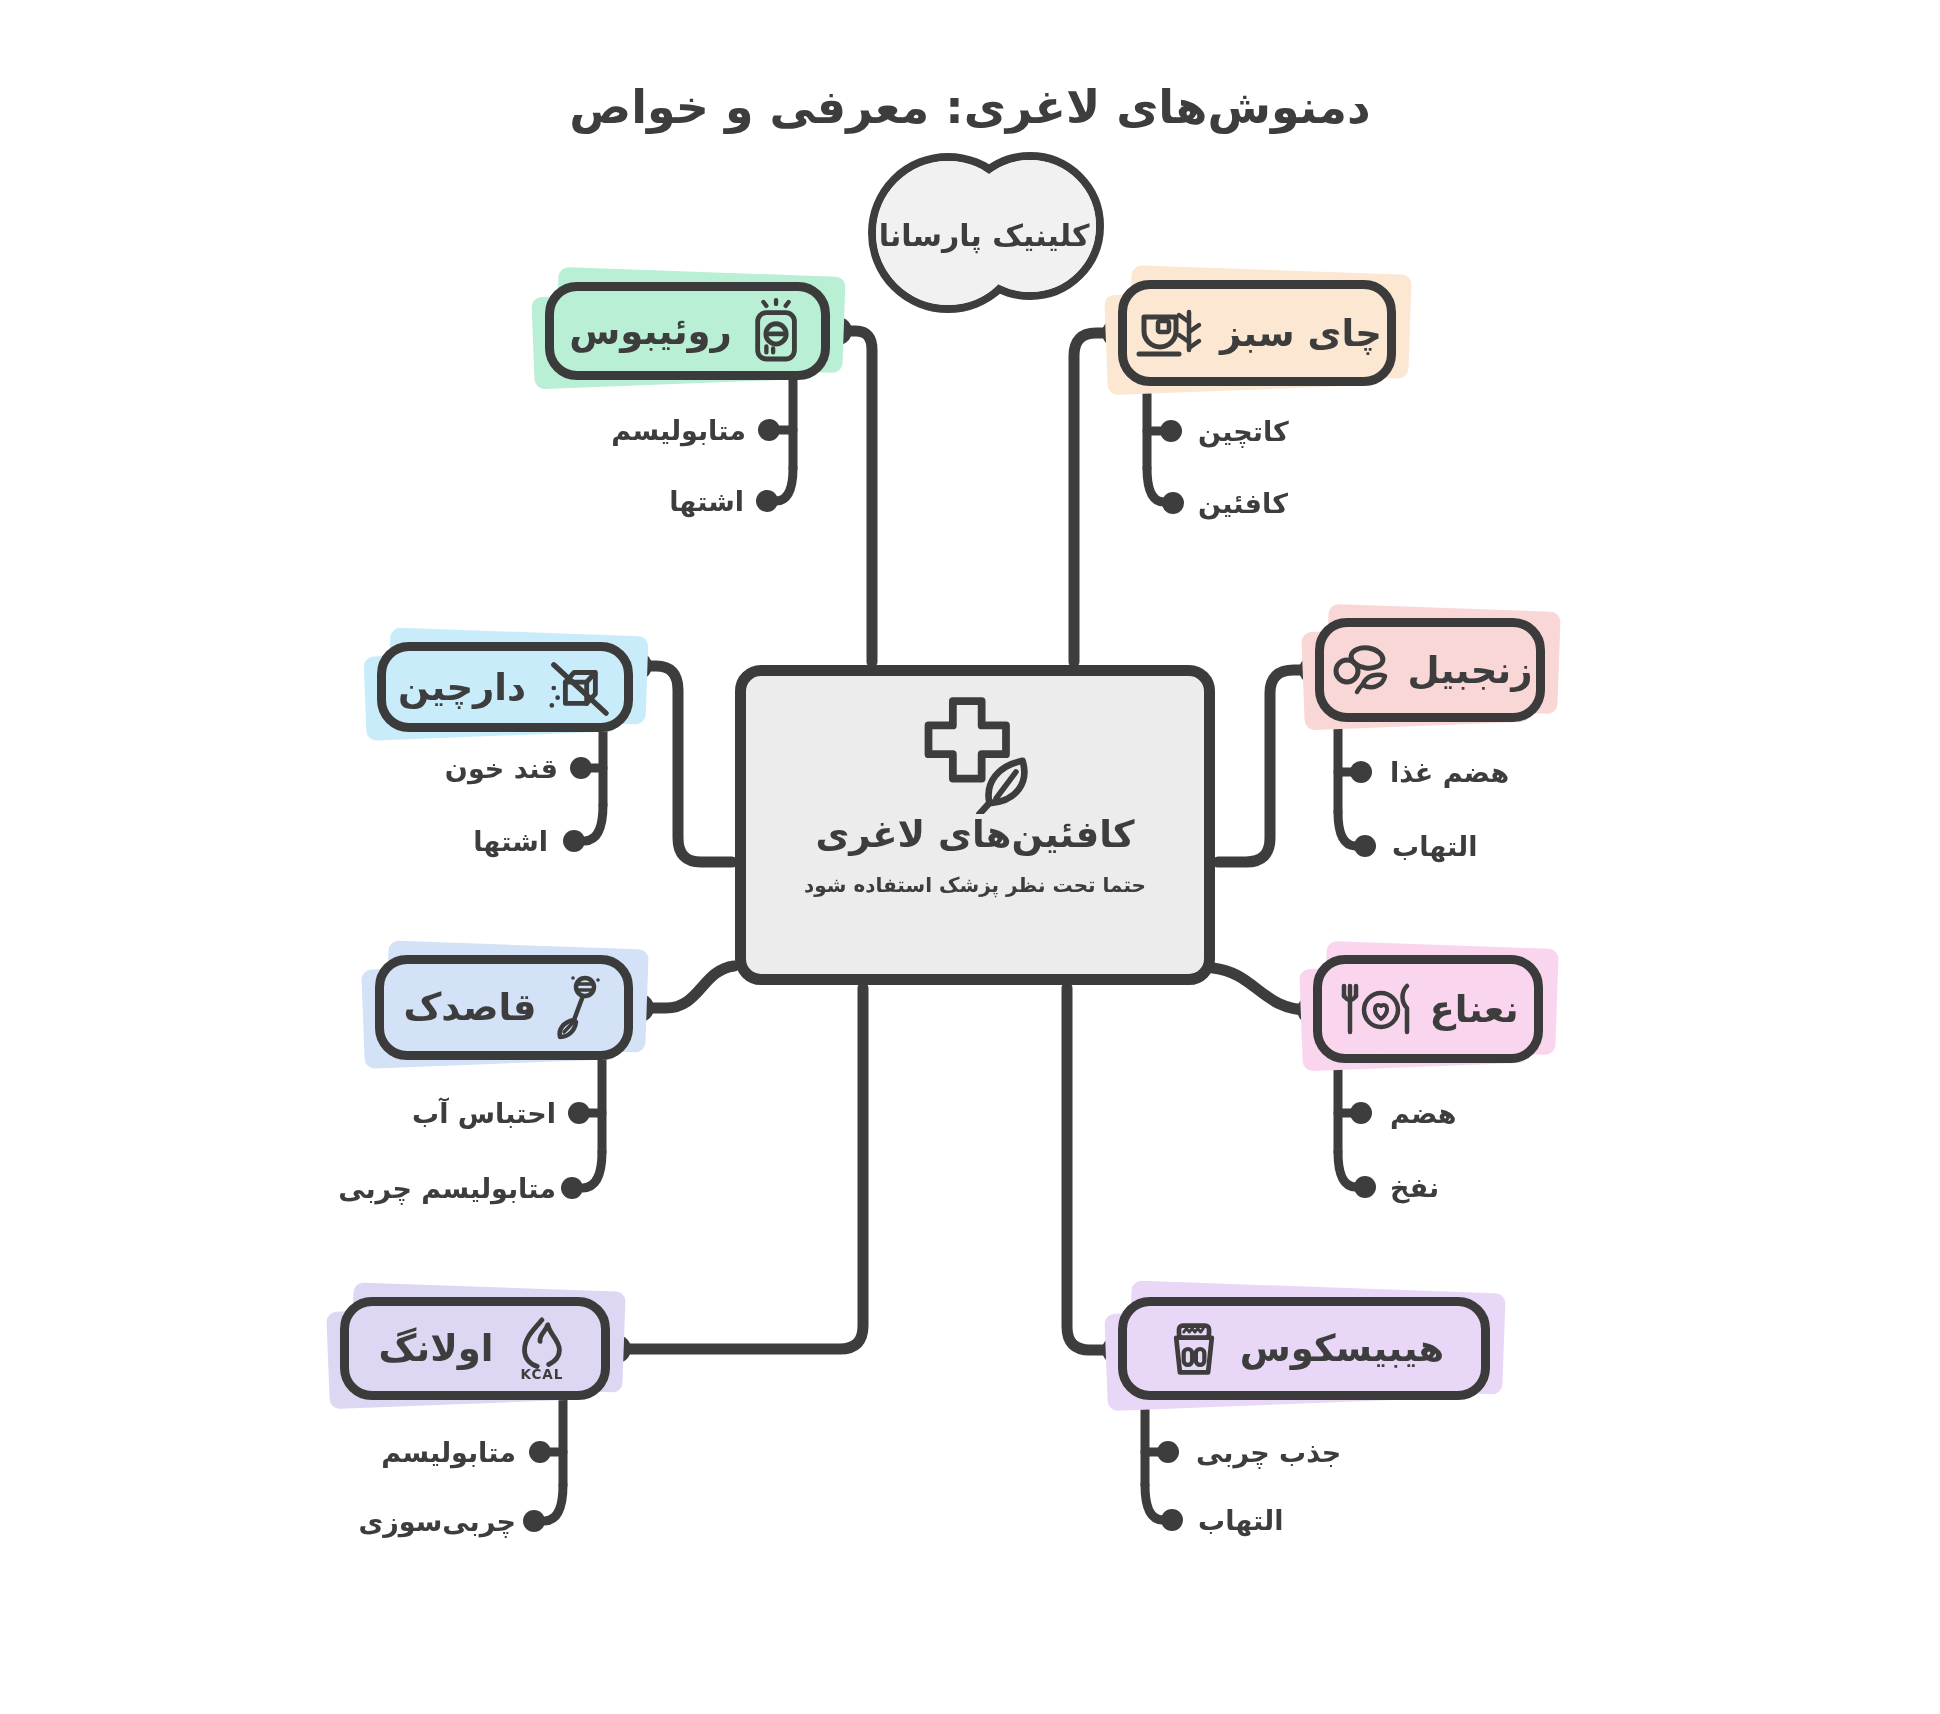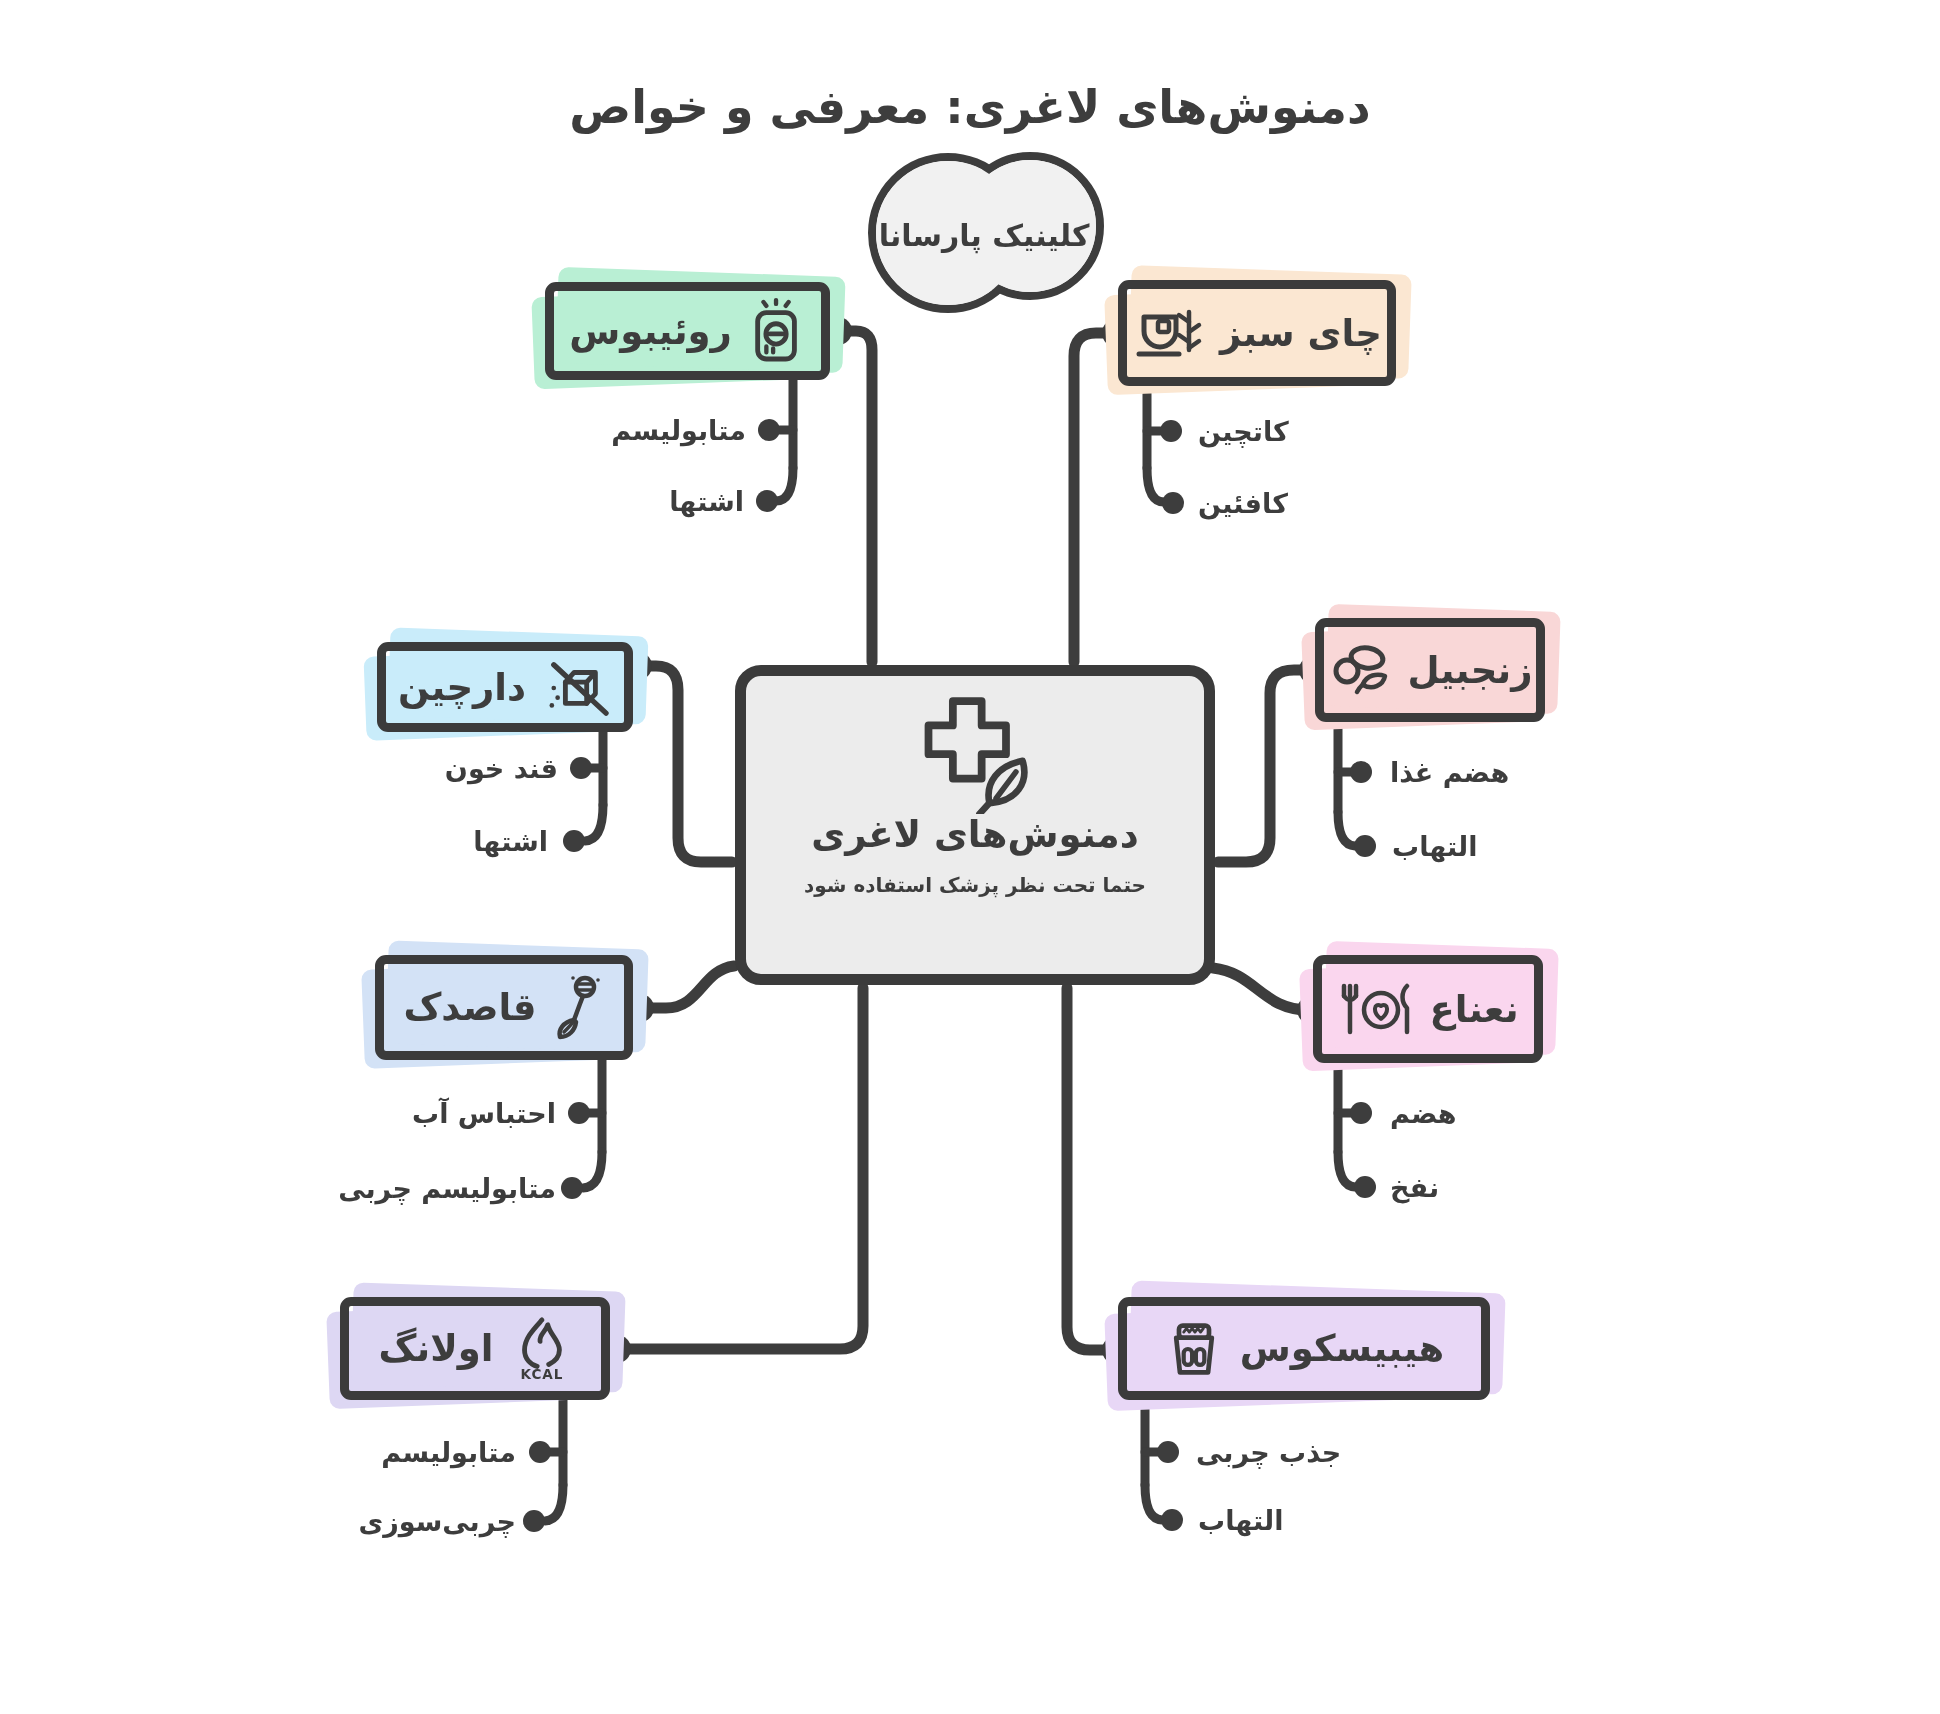--- a/index.html
+++ b/index.html
@@ -16,21 +16,21 @@
 
   .cloud{position:absolute;left:848px;top:138px;width:272px;height:180px;z-index:2;}
   .cloud svg{position:absolute;left:0;top:0;}
   .cloud-label{position:absolute;left:0;right:0;top:80px;text-align:center;
                font-size:30px;font-weight:bold;z-index:2;}
 
   .node{position:absolute;z-index:2;}
   .swash{position:absolute;border-radius:10px;z-index:0;}
   .s1{left:-12px;right:16px;top:10px;bottom:-4px;transform:rotate(-2.2deg);}
   .s2{left:12px;right:-14px;top:-10px;bottom:12px;transform:rotate(2deg);}
-  .nodebox{position:absolute;inset:0;border:9px solid #3b3b3b;border-radius:11px;
+  .nodebox{position:absolute;inset:0;border:9px solid #3b3b3b;border-radius:32px;
            display:flex;align-items:center;justify-content:center;gap:16px;
            padding:0 12px;z-index:1;background:transparent;}
   .nlabel{font-size:37px;font-weight:bold;white-space:nowrap;line-height:1;}
   .nicon{flex:0 0 auto;}
 
   .center-node{position:absolute;left:735px;top:665px;width:480px;height:320px;
                background:#ececec;border:11px solid #3b3b3b;border-radius:26px;
                z-index:2;display:flex;flex-direction:column;align-items:center;
                justify-content:flex-start;box-sizing:border-box;}
   .center-icon{margin-top:14px;}
@@ -128,21 +128,21 @@
     <div class="cloud-label" dir="rtl">کلینیک پارسانا</div>
   </div>
 
   <div class="center-node">
     <svg class="center-icon" width="170" height="124" viewBox="0 0 150 112">
       <path class="icon-stroke" stroke-width="7" d="M55,10 H81 V32 H103 V58 H81 V80 H55 V58 H33 V32 H55 Z"></path>
       <path d="M88,102 C84,84 96,68 118,64 C124,84 112,100 90,102 Z" fill="#ececec" stroke="#3d3d3d" stroke-width="6" stroke-linejoin="round"></path>
       <path class="icon-stroke" stroke-width="5" d="M94,98 C100,90 106,82 112,74"></path>
       <path class="icon-stroke" stroke-width="6" d="M88,102 L79,112"></path>
     </svg>
-    <div class="center-title" dir="rtl">دمنوش‌های لاغری</div>
+    <div class="center-title" dir="rtl">کافئین‌های لاغری</div>
     <div class="center-subtitle" dir="rtl">حتما تحت نظر پزشک استفاده شود</div>
   </div>
 
   <div class="node" style="left:545px;top:282px;width:285px;height:98px;">
     <div class="swash s1" style="background: rgb(185, 239, 212);"></div>
     <div class="swash s2" style="background: rgb(185, 239, 212);"></div>
     <div class="nodebox">
       <span class="nlabel" dir="rtl">روئیبوس</span>
       <svg class="nicon" width="58" height="68" viewBox="0 0 60 70">
         <rect class="icon-stroke" stroke-width="5" x="10" y="16" width="38" height="48" rx="9"></rect>

